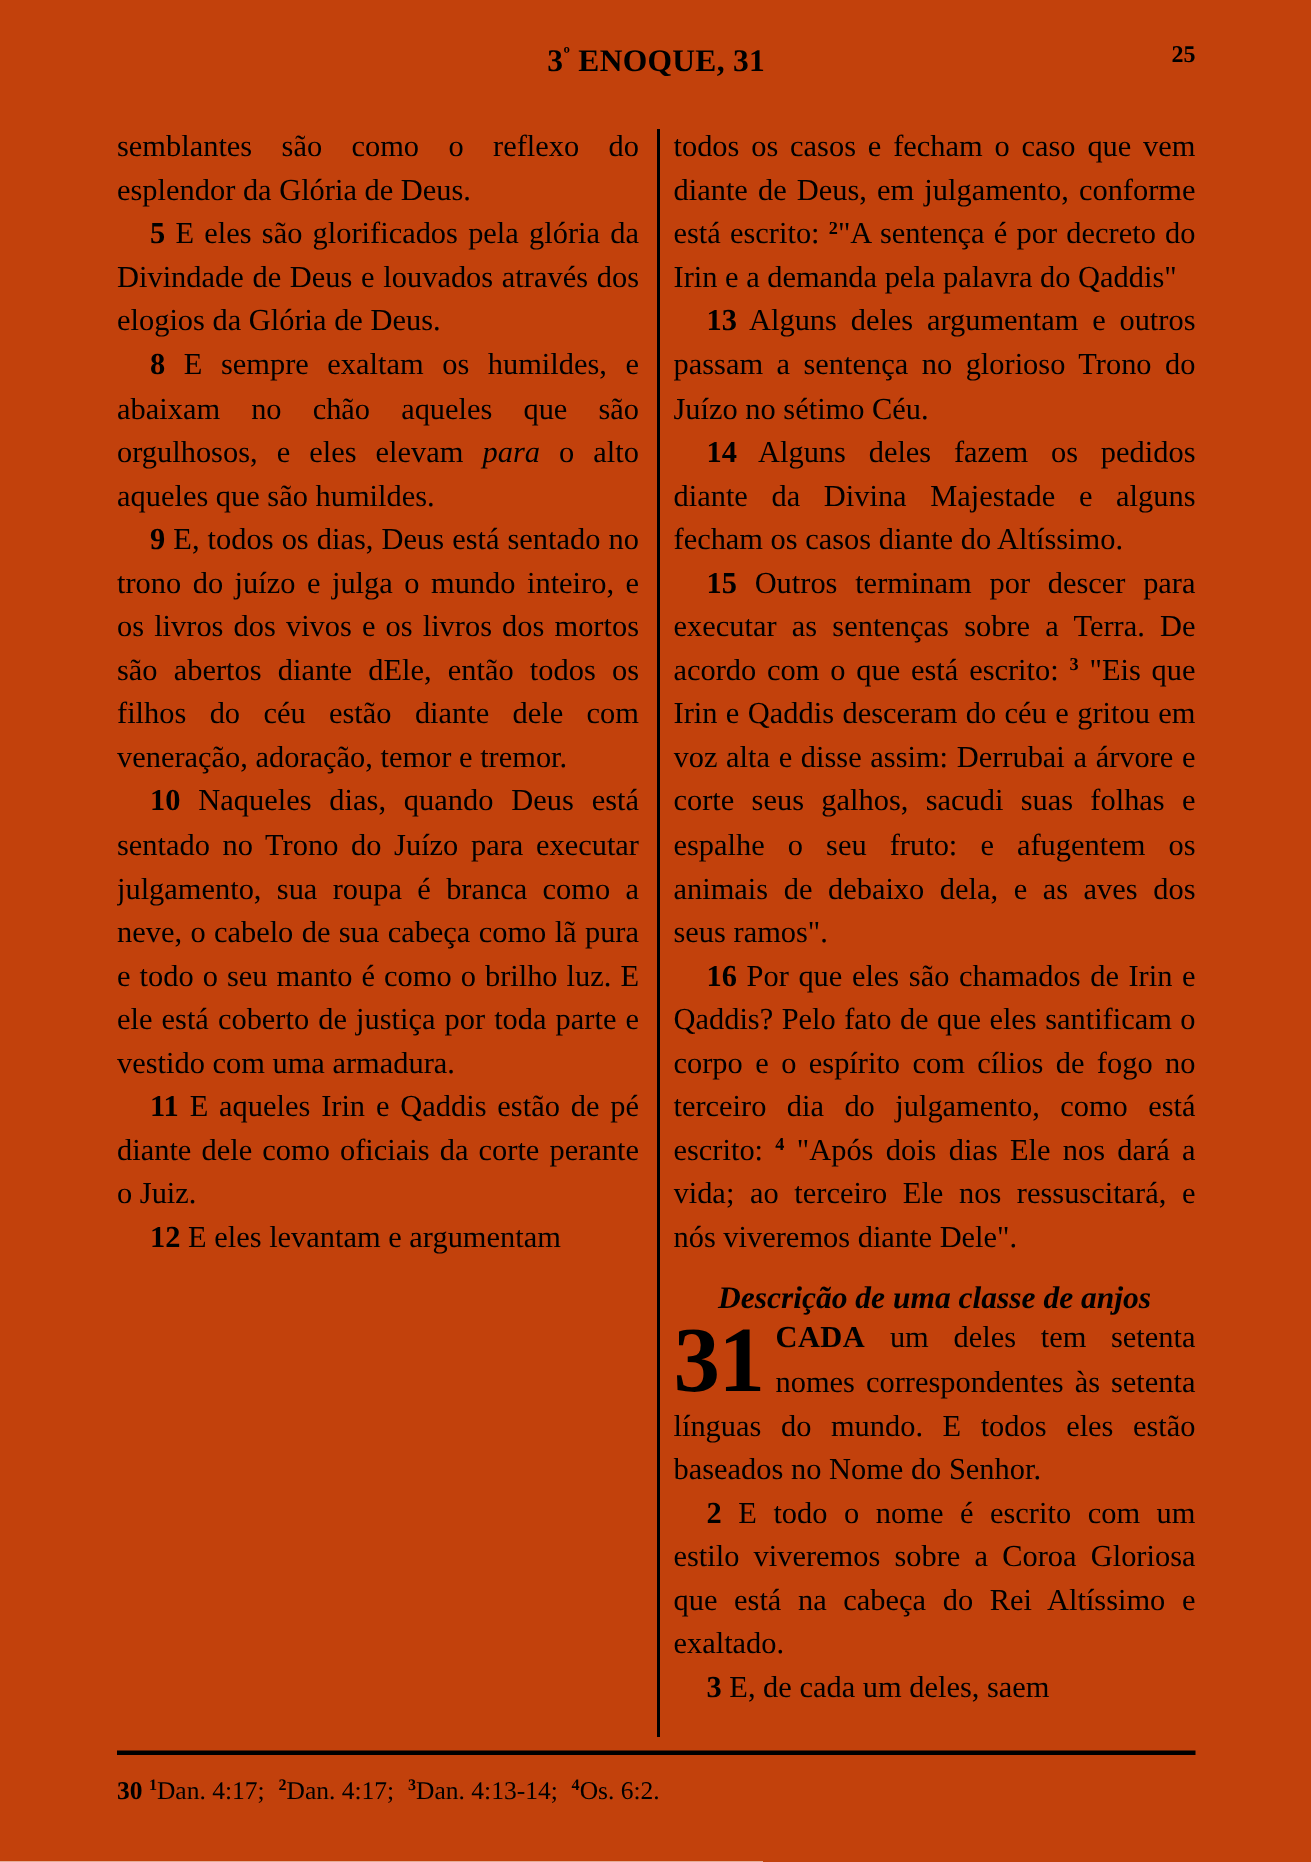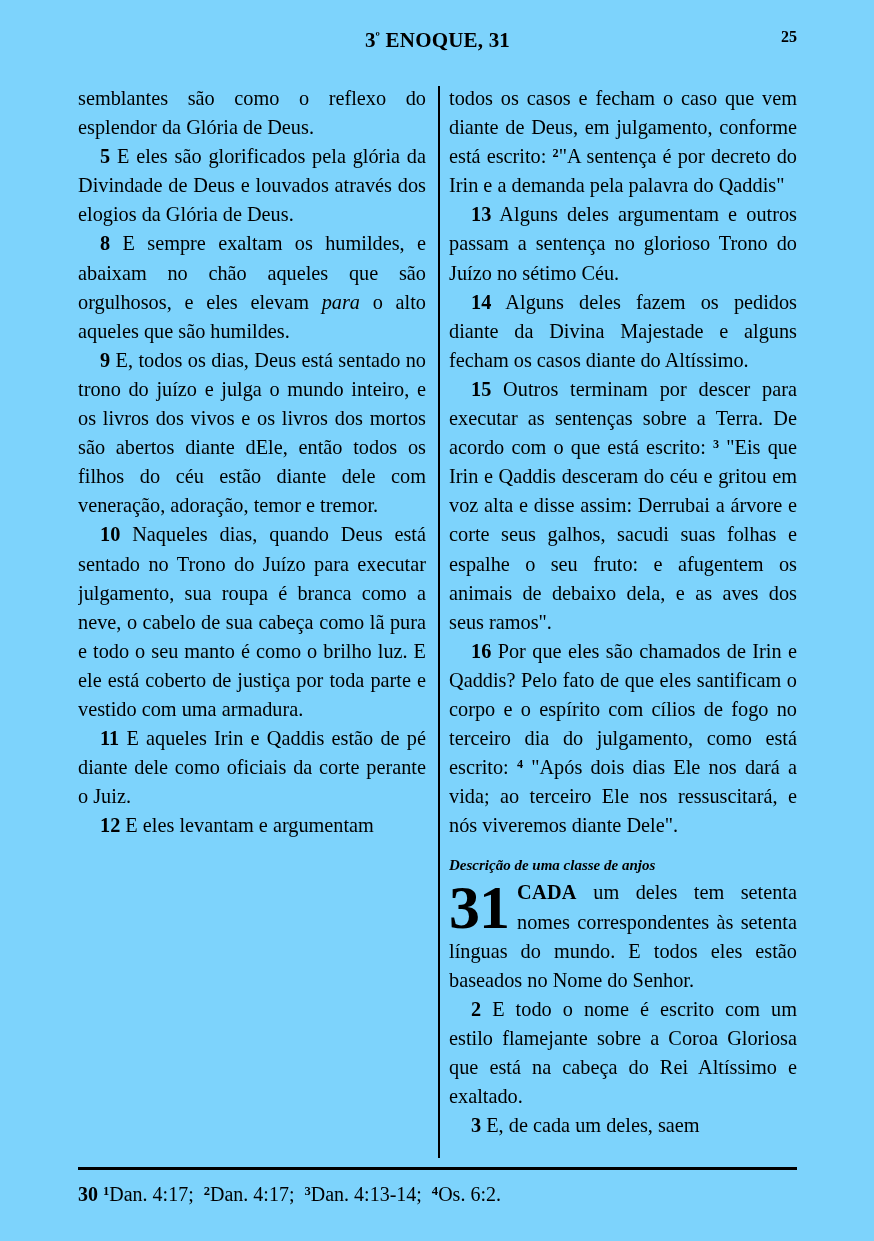--- a/index.html
+++ b/index.html
@@ -4,21 +4,21 @@
 <style>
   html, body {
     margin: 0;
     padding: 0;
     background: #ffffff;
   }
   .page {
     position: relative;
     width: 874px;
     height: 1241px;
-    background: #7dd3fc;
+    background: #c2410c;
     font-family: "Liberation Serif", "DejaVu Serif", serif;
     color: #000000;
     overflow: hidden;
   }
 
   
   .running-header {
     position: absolute;
     left: 78px;
     top: 28px;
@@ -92,24 +92,24 @@
     font-size: 0.6em;
     vertical-align: 0.52em;
     line-height: 0;
     font-weight: bold;
   }
 
   
   .chapter-head {
     margin: 0;
     margin-top: 12px;
-    text-align: left;
+    text-align: center;
     font-weight: bold;
     font-style: italic;
-    font-size: 15px;
+    font-size: 21px;
     line-height: 26px;
   }
   .chapter-open {
     position: relative;
     margin: 0;
   }
   .dropcap {
     float: left;
     font-weight: bold;
     font-size: 62px;
@@ -130,21 +130,21 @@
     top: 1167px;
     width: 719px;
     height: 3px;
     background: #000000;
   }
   .footnotes {
     position: absolute;
     left: 78px;
     top: 1183px;
     width: 719px;
-    font-size: 20px;
+    font-size: 17px;
     line-height: 22px;
     white-space: nowrap;
   }
   .footnotes b { font-weight: bold; }
   .footnotes sup {
     font-size: 0.63em;
     vertical-align: 0.5em;
     line-height: 0;
     font-weight: bold;
   }
@@ -192,21 +192,21 @@
       <p class="v"><b>14</b> <span>Alguns deles fazem os pedidos diante da Divina Majestade e alguns fecham os casos diante do Altíssimo.</span></p>
 
       <p class="v"><b>15</b> <span>Outros terminam por descer para executar as sentenças sobre a Terra. De acordo com o que está escrito:</span> <sup>3</sup> <span>"Eis que Irin e Qaddis desceram do céu e gritou em voz alta e disse assim: Derrubai a árvore e corte seus galhos, sacudi suas folhas e espalhe o seu fruto: e afugentem os animais de debaixo dela, e as aves dos seus ramos".</span></p>
 
       <p class="v"><b>16</b> <span>Por que eles são chamados de Irin e Qaddis? Pelo fato de que eles santificam o corpo e o espírito com cílios de fogo no terceiro dia do julgamento, como está escrito:</span> <sup>4</sup> <span>"Após dois dias Ele nos dará a vida; ao terceiro Ele nos ressuscitará, e nós viveremos diante Dele".</span></p>
 
       <p class="chapter-head">Descrição de uma classe de anjos</p>
 
       <p class="v chapter-open cont"><span class="dropcap">31</span><span class="smallcaps">CADA</span> <span>um deles tem setenta nomes correspondentes às setenta línguas do mundo. E todos eles estão baseados no Nome do Senhor.</span></p>
 
-      <p class="v"><b>2</b> <span>E todo o nome é escrito com um estilo flamejante sobre a Coroa Gloriosa que está na cabeça do Rei Altíssimo e exaltado.</span></p>
+      <p class="v"><b>2</b> <span>E todo o nome é escrito com um estilo viveremos sobre a Coroa Gloriosa que está na cabeça do Rei Altíssimo e exaltado.</span></p>
 
       <p class="v"><b>3</b> <span>E, de cada um deles, saem</span></p>
     </div>
   </div>
 
   <div class="fn-rule"></div>
 
   <div class="footnotes"><b>30</b> <span class="fn-item"><sup>1</sup><span>Dan. 4:17;</span></span> <span class="fn-item"><sup>2</sup><span>Dan. 4:17;</span></span> <span class="fn-item"><sup>3</sup><span>Dan. 4:13-14;</span></span> <span class="fn-item"><sup>4</sup><span>Os. 6:2.</span></span></div>
 
 </div>

